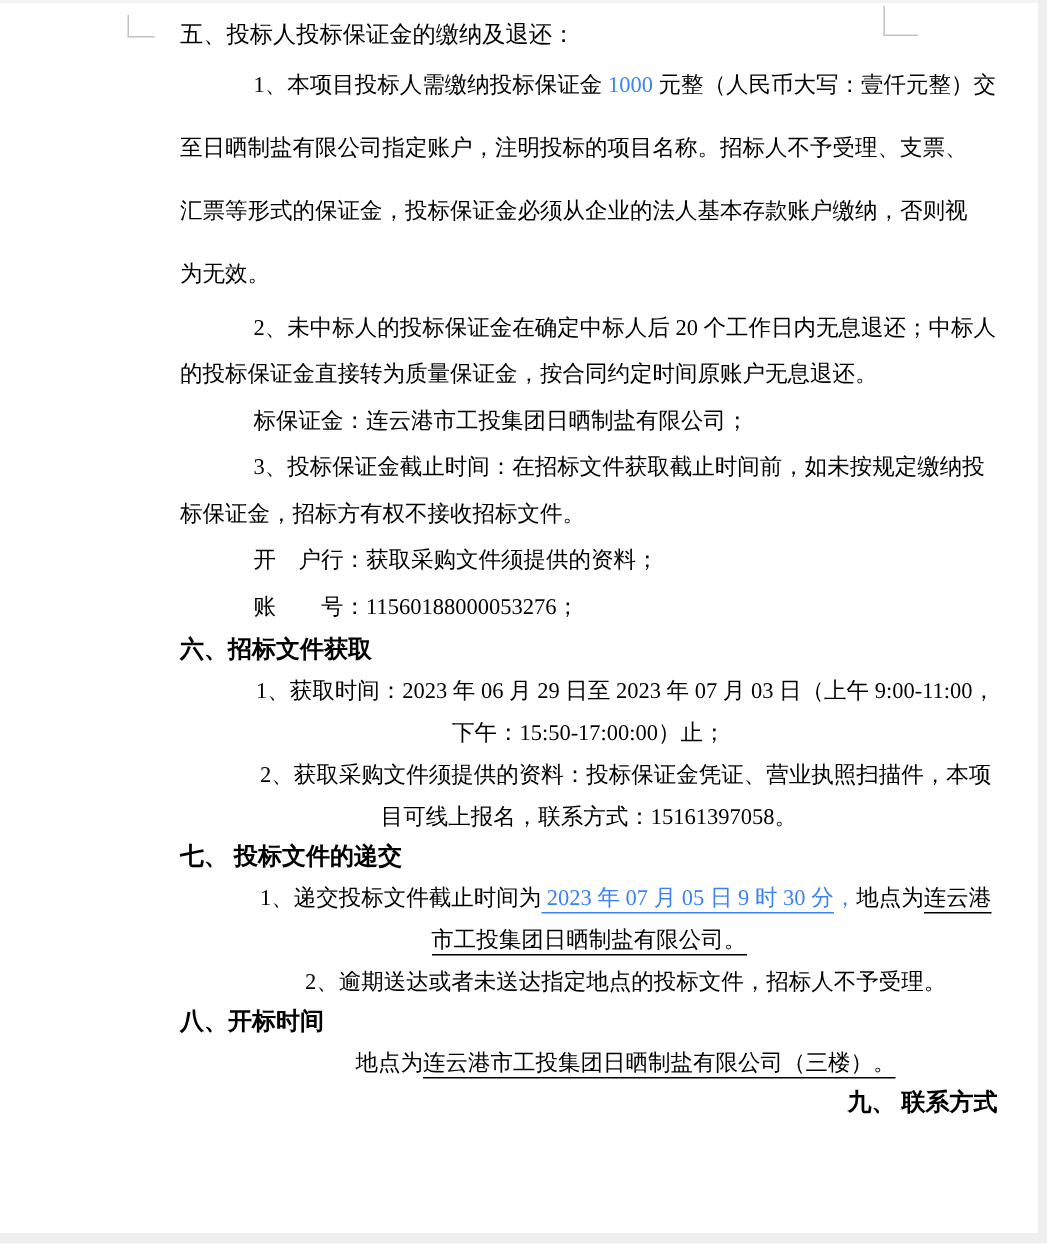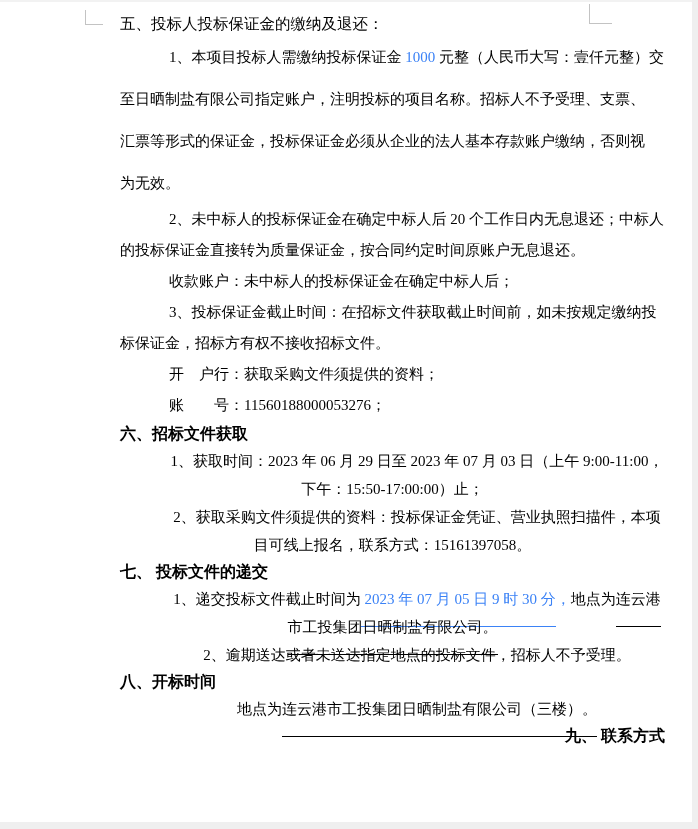--- a/index.html
+++ b/index.html
@@ -38,38 +38,38 @@
   }
   .content p{margin:0;padding:0;}
   .h{font-weight:bold;font-size:16px;line-height:26px;}
   .h5{font-weight:normal;font-size:15.5px;line-height:24px;margin-left:19px;margin-bottom:20px;}
   .h9{margin-top:16px;text-align:right;}
   .indent{text-indent:49px;}
   .loose{line-height:42px;}
   .mid{line-height:31px;}
   .tight{line-height:28px;text-align:center;}
   .red{color:#3b82f6;}
-  .u{border-bottom:1px solid currentColor;padding-bottom:19px;}
+  .u{border-bottom:1px solid currentColor;padding-bottom:1px;}
 </style>
 </head>
 <body>
 
 <div class="page">
   <div class="crop crop-left"></div>
   <div class="crop crop-right"></div>
 
   <div class="content">
 
     <p class="h5"><span>五、投标人投标保证金的缴纳及退还：</span></p>
 
     <p class="loose indent"><span>1、本项目投标人需缴纳投标保证金 </span><span class="red">1000</span><span> 元整（人民币大写：壹仟元整）交</span><br><span>至日晒制盐有限公司指定账户，注明投标的项目名称。招标人不予受理、支票、</span><br><span>汇票等形式的保证金，投标保证金必须从企业的法人基本存款账户缴纳，否则视</span><br><span>为无效。</span></p>
 
     <p class="mid indent"><span>2、未中标人的投标保证金在确定中标人后 20 个工作日内无息退还；中标人</span><br><span>的投标保证金直接转为质量保证金，按合同约定时间原账户无息退还。</span></p>
 
-    <p class="mid indent"><span>收款账户：未中标人的投标保证金在确定中标人后；</span></p>
+    <p class="mid indent"><span>标保证金：连云港市工投集团日晒制盐有限公司；</span></p>
 
     <p class="mid indent"><span>3、投标保证金截止时间：在招标文件获取截止时间前，如未按规定缴纳投</span><br><span>标保证金，招标方有权不接收招标文件。</span></p>
 
     <p class="mid indent"><span>开　户行：获取采购文件须提供的资料；</span></p>
 
     <p class="mid indent"><span>账　　号：11560188000053276；</span></p>
 
     <p class="h"><span>六、招标文件获取</span></p>
 
     <p class="tight indent"><span>1、获取时间：2023 年 06 月 29 日至 2023 年 07 月 03 日（上午 9:00-11:00，</span><br><span>下午：15:50-17:00:00）止；</span></p>

